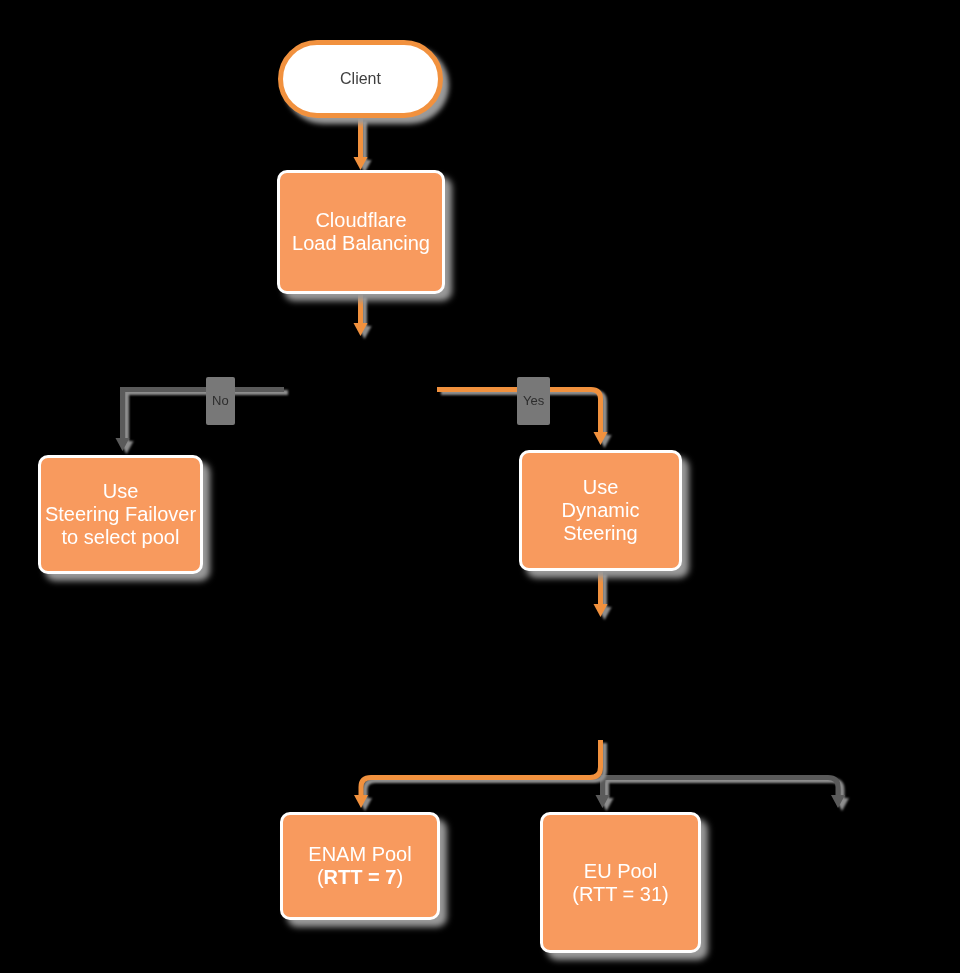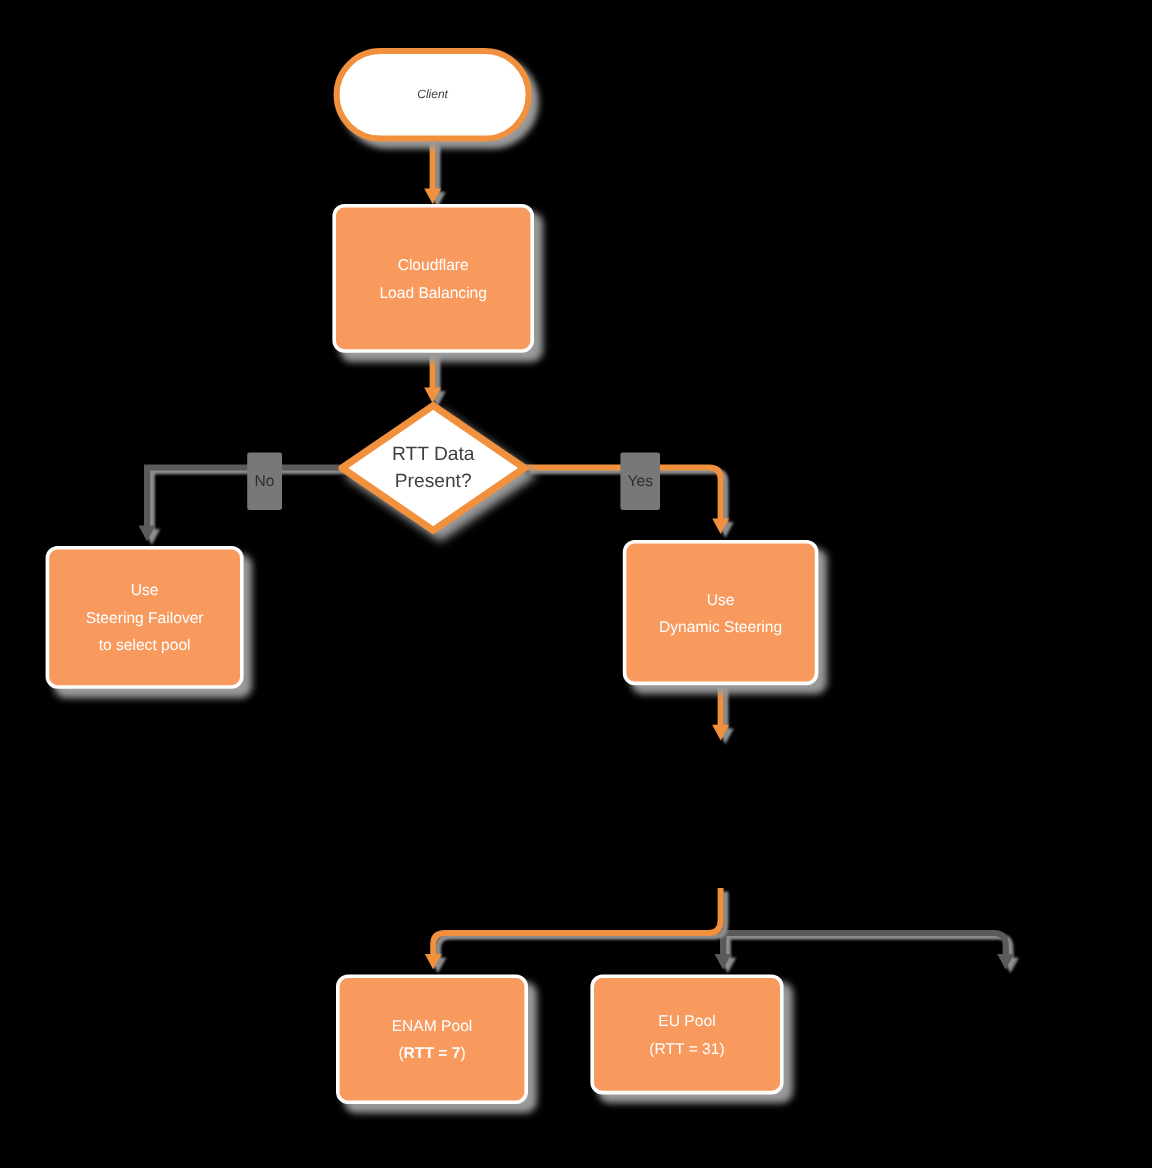--- a/index.html
+++ b/index.html
@@ -6,26 +6,26 @@
   .canvas{
     position:relative;width:960px;height:973px;background:#000000;
     font-family:"Liberation Sans", sans-serif;overflow:hidden;
   }
   .node{
     position:absolute;display:flex;flex-direction:column;align-items:center;
     justify-content:center;text-align:center;box-sizing:border-box;
   }
   .orange-box{
     background:#F89A5E;border:3px solid #FFFFFF;border-radius:10px;
-    color:#FFFFFF;font-size:13px;line-height:23px;
+    color:#FFFFFF;font-size:20px;line-height:23px;
     box-shadow:7px 7px 6px #9A9A9A;
   }
   .stadium{
     background:#FFFFFF;border:5px solid #F1913E;border-radius:44px;
-    color:#3F3F3F;font-size:10px;box-shadow:6px 6px 5px #9A9A9A;font-style:italic;
+    color:#3F3F3F;font-size:16px;box-shadow:6px 6px 5px #9A9A9A;
   }
   .diamond-wrap{position:absolute;}
   .diamond-wrap svg{display:block;filter:drop-shadow(6px 6px 4px #9A9A9A);}
   .diamond-text{
     position:absolute;left:0;top:0;right:0;bottom:0;display:flex;
     flex-direction:column;align-items:center;justify-content:center;
     text-align:center;color:#3F3F3F;font-size:16px;line-height:23px;
   }
   .edge-label{
     position:absolute;background:#787878;color:#2D2D2D;font-size:13px;
@@ -71,29 +71,20 @@
 
   <div class="node stadium" style="left:278px;top:40px;width:165px;height:78px;">
     <div>Client</div>
   </div>
 
   <div class="node orange-box" style="left:277px;top:170px;width:168px;height:124px;">
     <div>Cloudflare</div>
     <div>Load Balancing</div>
   </div>
 
-  <div class="diamond-wrap" style="left:279px;top:332px;width:164px;height:116px;">
-    <svg width="164" height="116" viewBox="0 0 164 116">
-      <polygon points="82,6 158,58 82,110 6,58" fill="#FFFFFF" stroke="#F1913E" stroke-width="6" stroke-linejoin="round"></polygon>
-    </svg>
-    <div class="diamond-text">
-      <div>RTT Data</div>
-      <div>Present?</div>
-    </div>
-  </div>
 
   <div class="edge-label" style="left:206px;top:377px;">No</div>
   <div class="edge-label" style="left:517px;top:377px;">Yes</div>
 
   <div class="node orange-box" style="left:38px;top:455px;width:165px;height:119px;">
     <div>Use</div>
     <div>Steering Failover</div>
     <div>to select pool</div>
   </div>
 
@@ -101,19 +92,19 @@
     <div>Use</div>
     <div>Dynamic Steering</div>
   </div>
 
 
   <div class="node orange-box" style="left:280px;top:812px;width:160px;height:108px;">
     <div>ENAM Pool</div>
     <div><span>(</span><span class="b">RTT = 7</span><span>)</span></div>
   </div>
 
-  <div class="node orange-box" style="left:492px;top:812px;width:161px;height:100px;">
+  <div class="node orange-box" style="left:540px;top:812px;width:161px;height:141px;">
     <div>EU Pool</div>
     <div>(RTT = 31)</div>
   </div>
 
 
 </div>
 
 </body></html>

